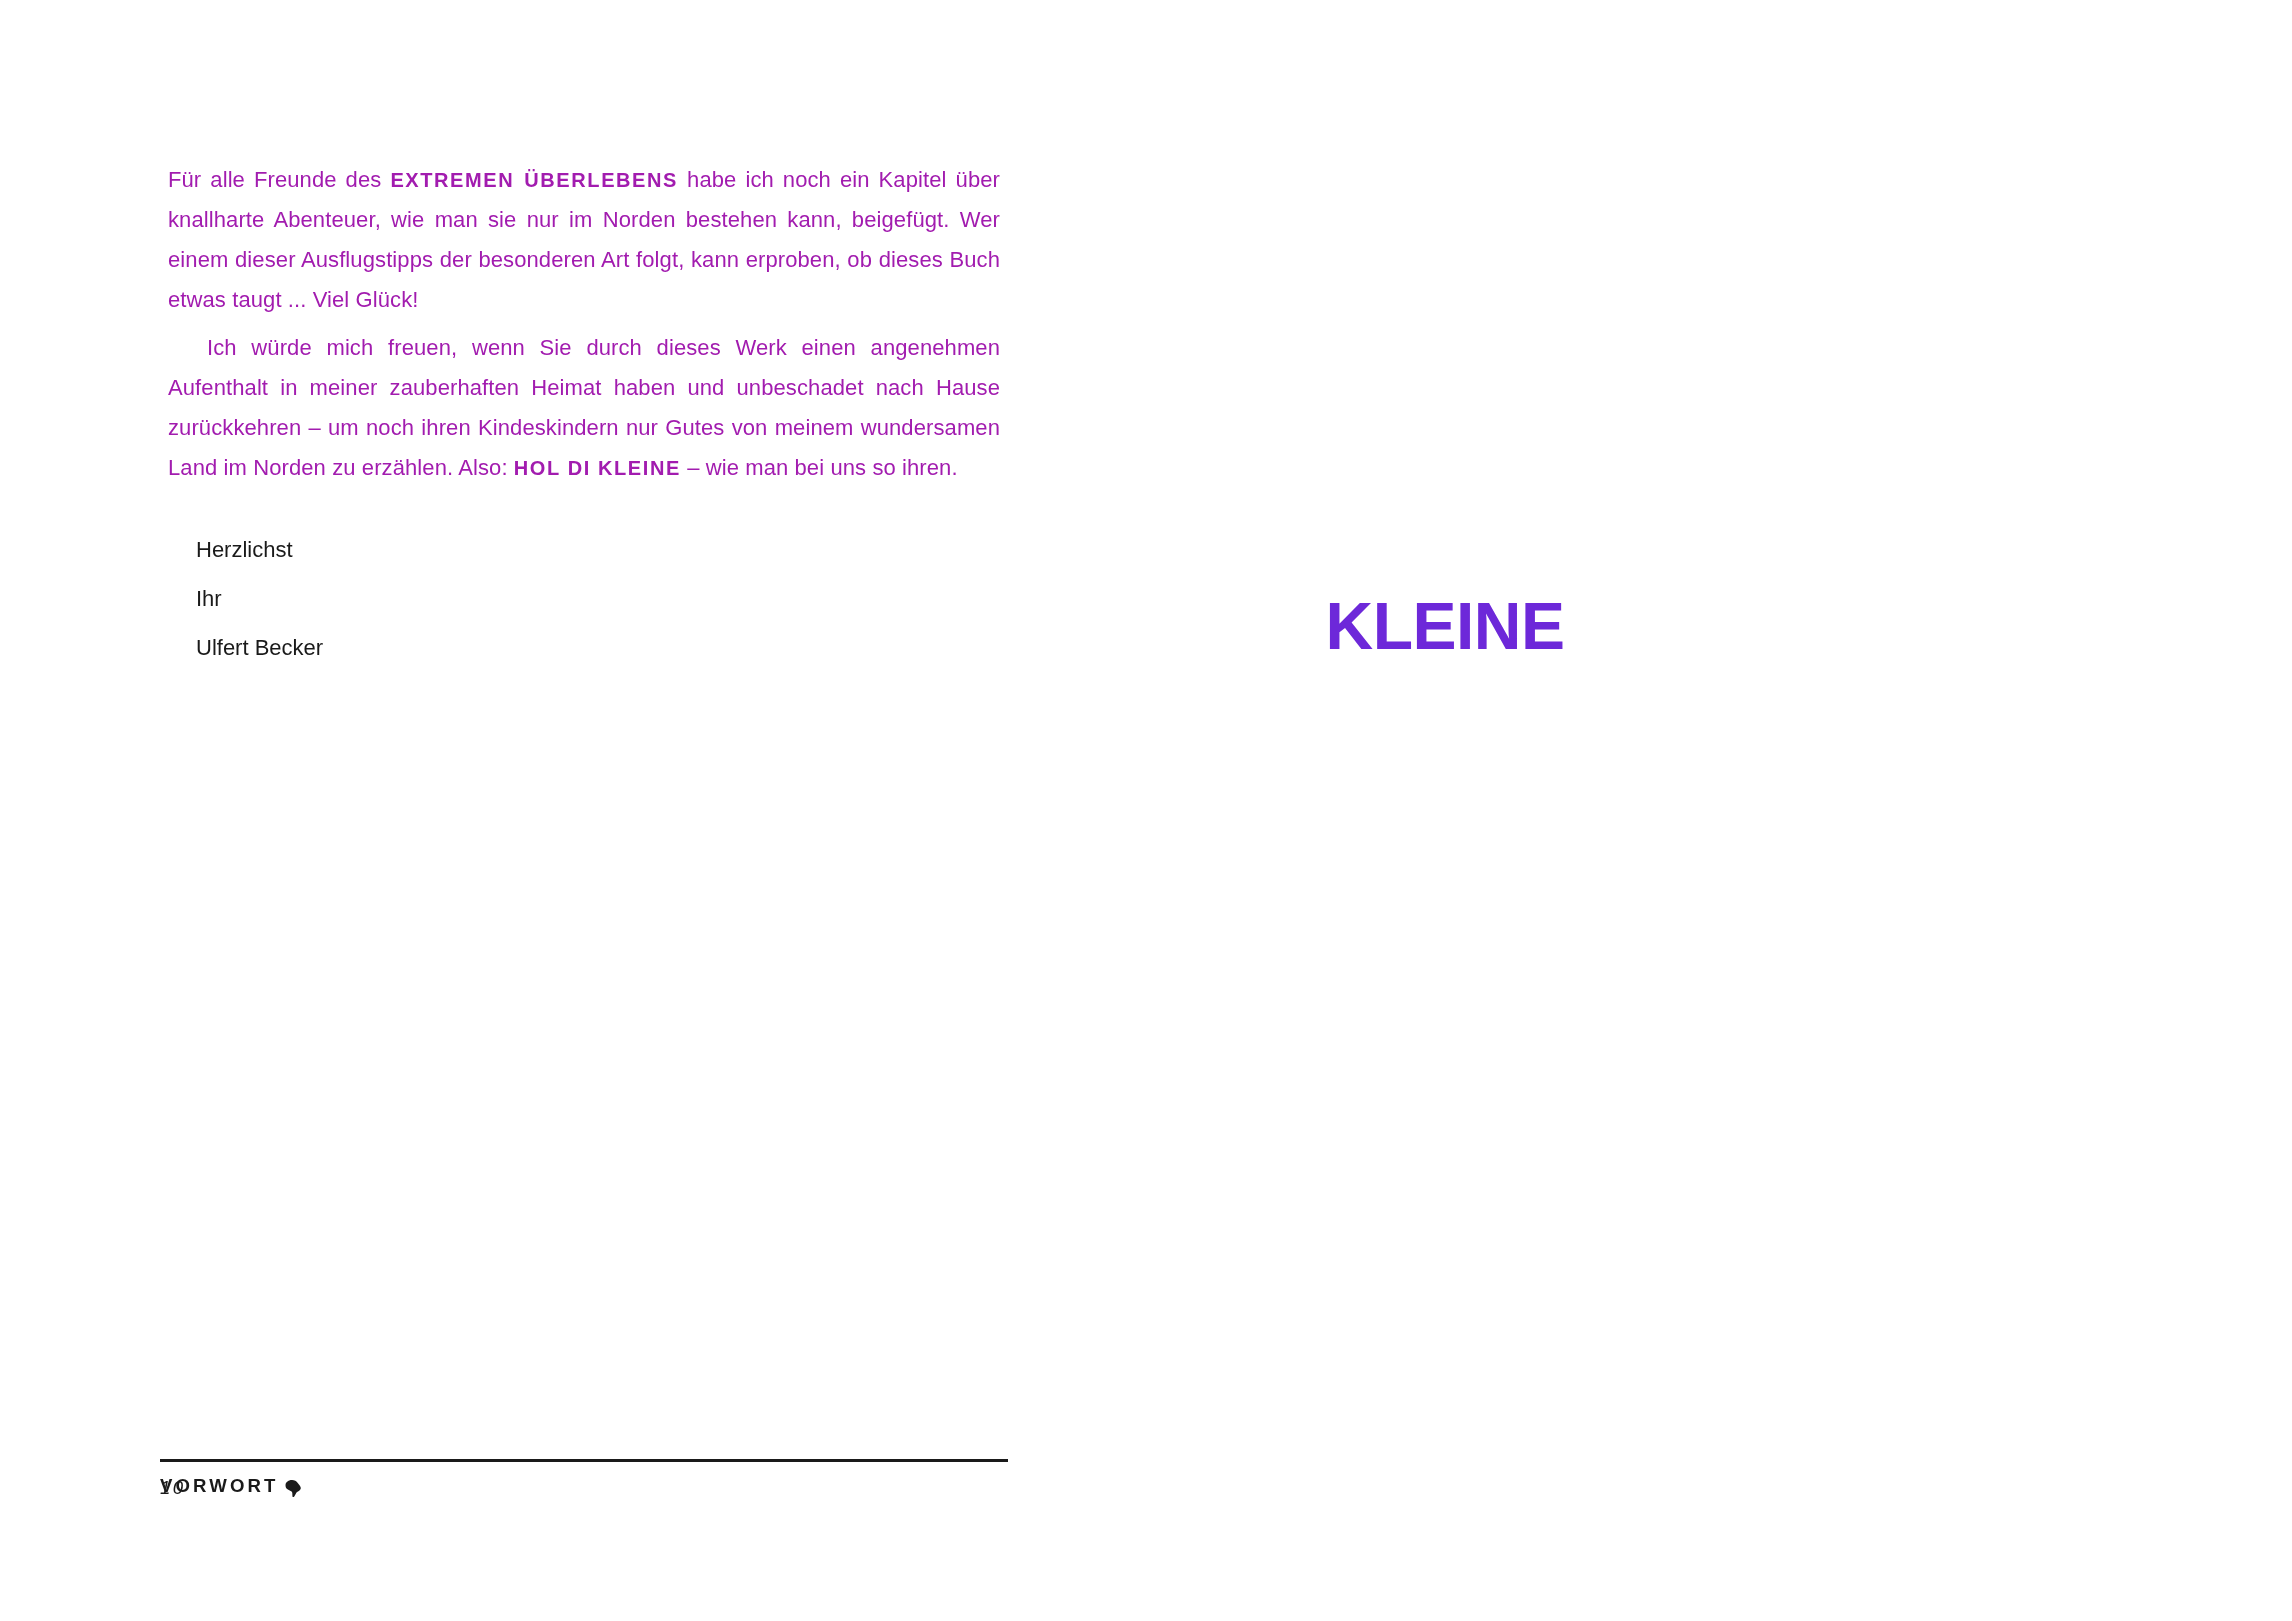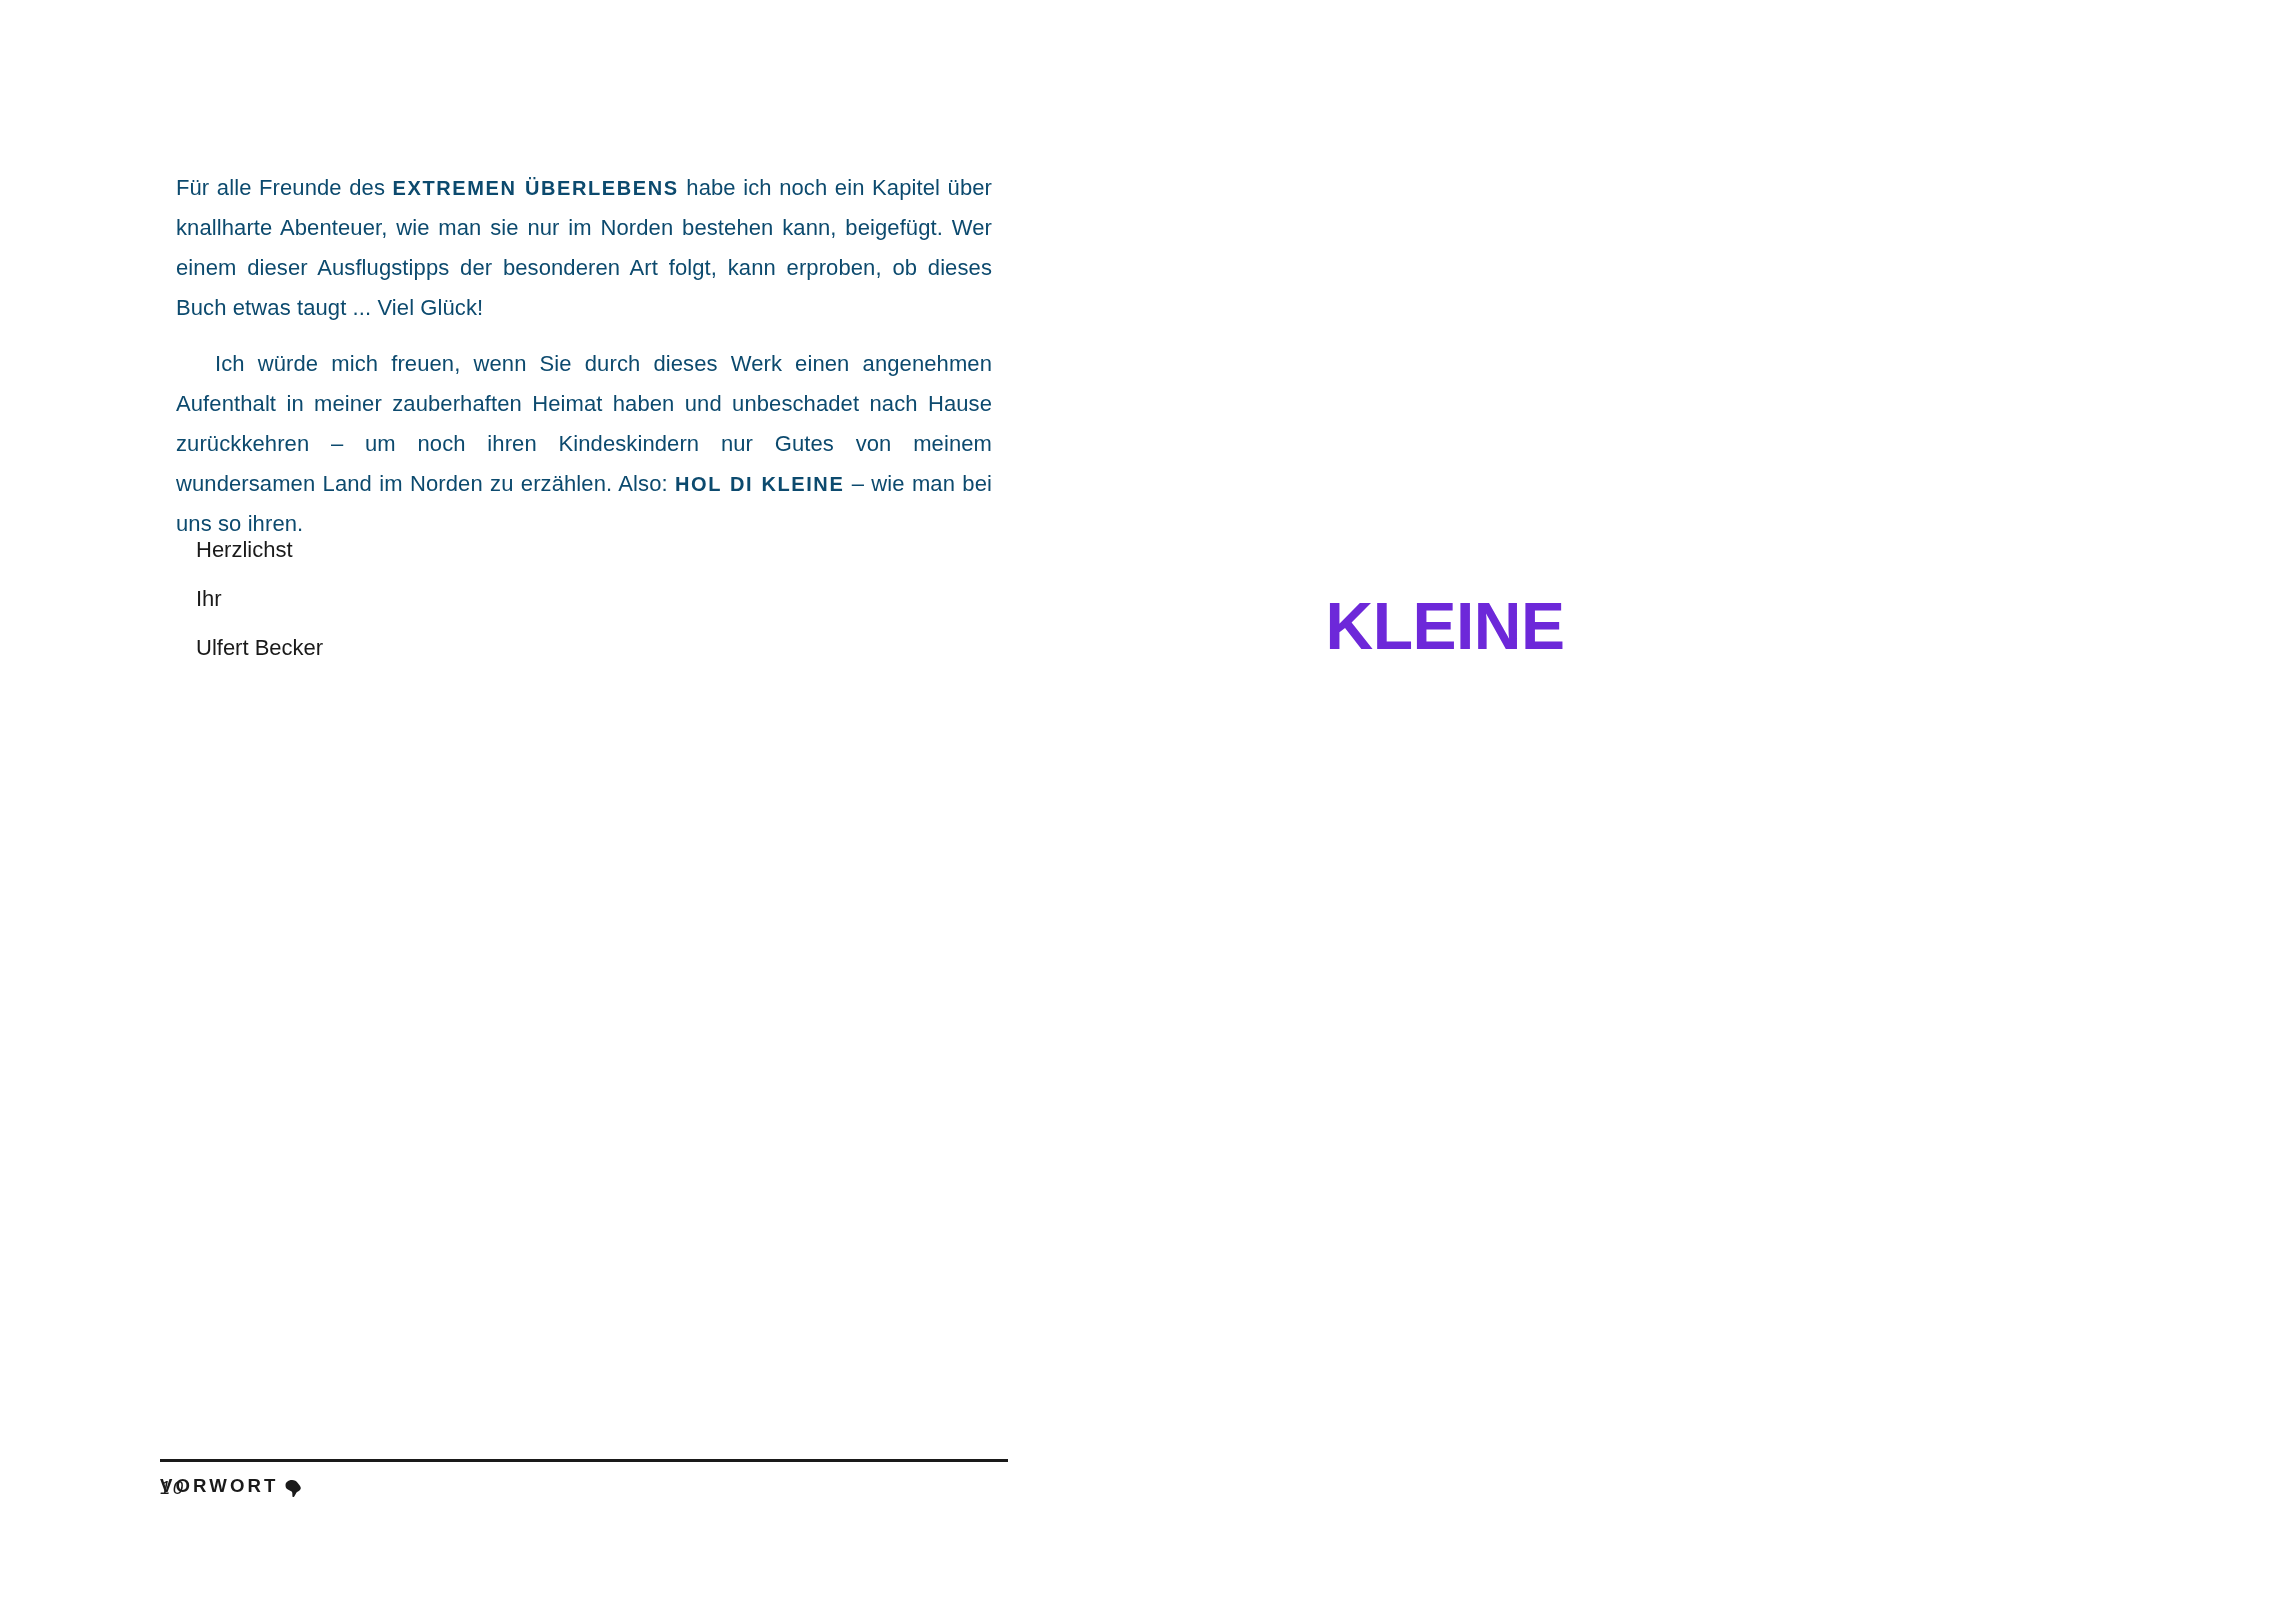--- a/index.html
+++ b/index.html
@@ -35,22 +35,22 @@
     top: 152px;
     width: 848px;
   }
 
   .para {
     font-size: 22px;
     line-height: 40px;
     text-align: justify;
     text-justify: inter-word;
     letter-spacing: 0.1px;
-    margin: 16px;
-    color: #0c4a6e;
+    margin: 8px;
+    color: #a21caf;
   }
   .para + .para {
     text-indent: 39px;
   }
 
   .bold-spaced {
     font-weight: bold;
     letter-spacing: 1.6px;
     font-size: 20px;
   }

